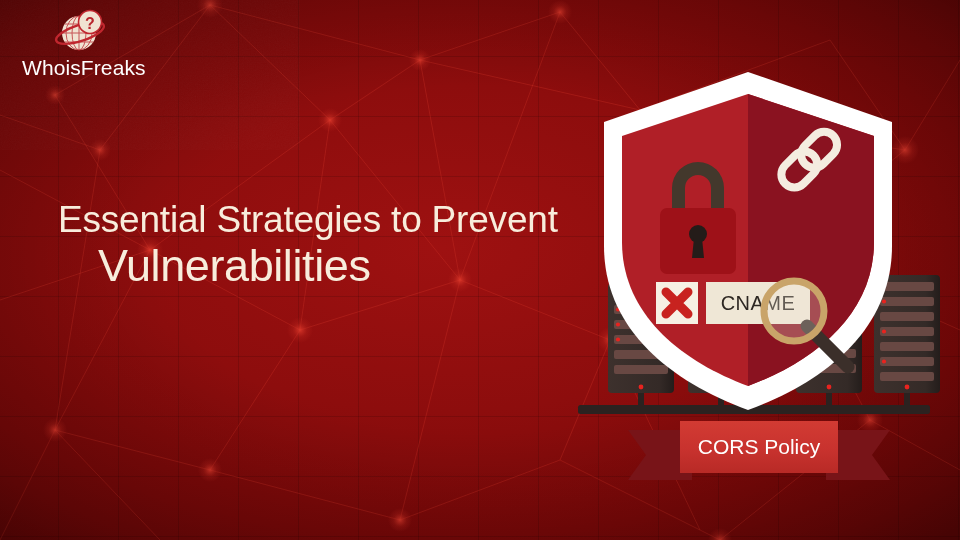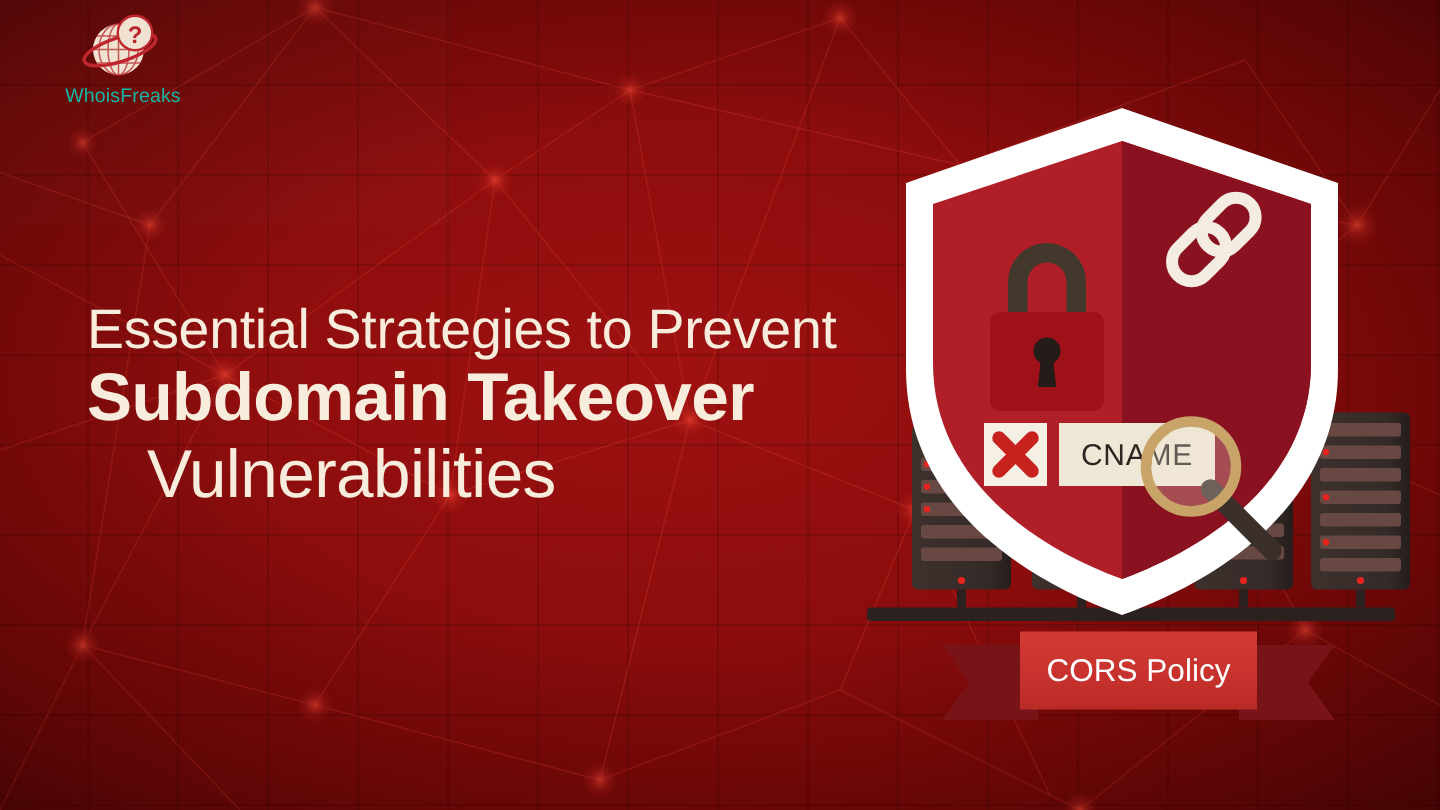--- a/index.html
+++ b/index.html
@@ -42,22 +42,22 @@
 
   
   .logo{
     position:absolute; left:22px; top:7px;
     width:120px;
     text-align:center;
   }
   .logo-mark{ width:58px; height:50px; display:block; margin:0 auto; }
   .logo-word{
     display:block;
-    color:#14b8a6;
-    font-size:13px;
+    color:#ffffff;
+    font-size:21px;
     letter-spacing:.1px;
     margin-top:-1px;
     white-space:nowrap;
   }
 
   
   .headline{
     position:absolute;
     left:58px; top:176px;
     width:560px;
@@ -180,21 +180,20 @@
       <ellipse cx="27" cy="26" rx="25" ry="8" transform="rotate(-18 27 26)" fill="none" stroke="#c0242c" stroke-width="2.4"></ellipse>
 
       <circle cx="37" cy="15" r="11.5" fill="#f1e3d2" stroke="#c0242c" stroke-width="1.6"></circle>
       <text x="37" y="21.5" text-anchor="middle" font-family="Liberation Sans, sans-serif" font-size="16" font-weight="700" fill="#b8222a">?</text>
     </svg>
     <span class="logo-word">WhoisFreaks</span>
   </div>
 
   <div class="headline">
     <div class="hl-line hl-1">Essential Strategies to Prevent</div>
-    <div class="hl-line hl-2">Subdomain Takeover</div>
     <div class="hl-line hl-3">Vulnerabilities</div>
   </div>
 
   <div class="art">
     <svg viewBox="0 0 400 420" aria-hidden="true">
       <defs>
         <clipPath id="shieldClip">
           <path d="M188 34 L62 76 L62 182 C62 252 118 300 188 326 C258 300 314 252 314 182 L314 76 Z"></path>
         </clipPath>
         <linearGradient id="ribbonG" x1="0" y1="0" x2="0" y2="1">

